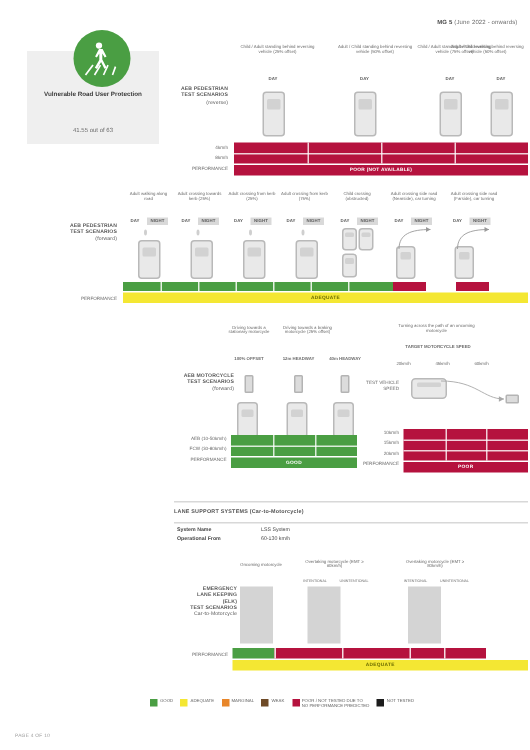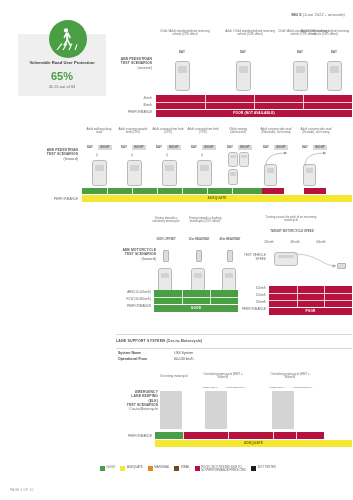--- a/index.html
+++ b/index.html
@@ -102,21 +102,20 @@
     <svg width="26" height="26" viewBox="0 0 26 26" aria-hidden="true">
       <circle cx="11" cy="4.4" r="2.1" fill="#ffffff"></circle>
       <path d="M11 6.6 L8.4 11.6 L9.6 12.3 L11.2 9.6 L11.2 14 L8.2 19.2 L9.7 20 L12.4 15.3 L14.6 19.9 L16.1 19.2 L13.2 13.6 L13.2 9.6 L14.8 12.4 L16 11.7 L13.4 6.6 Z" fill="#ffffff"></path>
       <path d="M2 24 L7 17.4" stroke="#ffffff" stroke-width="1.1" fill="none"></path>
       <path d="M8 24 L12 17.4" stroke="#ffffff" stroke-width="1.1" fill="none"></path>
       <path d="M14 24 L17 17.4" stroke="#ffffff" stroke-width="1.1" fill="none"></path>
       <path d="M20 24 L22 18.4" stroke="#ffffff" stroke-width="1.1" fill="none"></path>
     </svg>
   </div>
   <div class="score-title">Vulnerable Road User Protection</div>
-  <div class="score-pct">65%</div>
   <div class="score-sub">41.55 out of 63</div>
 
   <div class="rowlabel" style="left:108px;top:57px;width:44px;">
     <div class="em">AEB PEDESTRIAN</div>
     <div class="em">TEST SCENARIOS</div>
     <div>(reverse)</div>
   </div>
 
   <div class="colhdr" style="left:157px;top:30px;width:56px;">
     <span>Child / Adult standing behind reversing vehicle (25% offset)</span>

